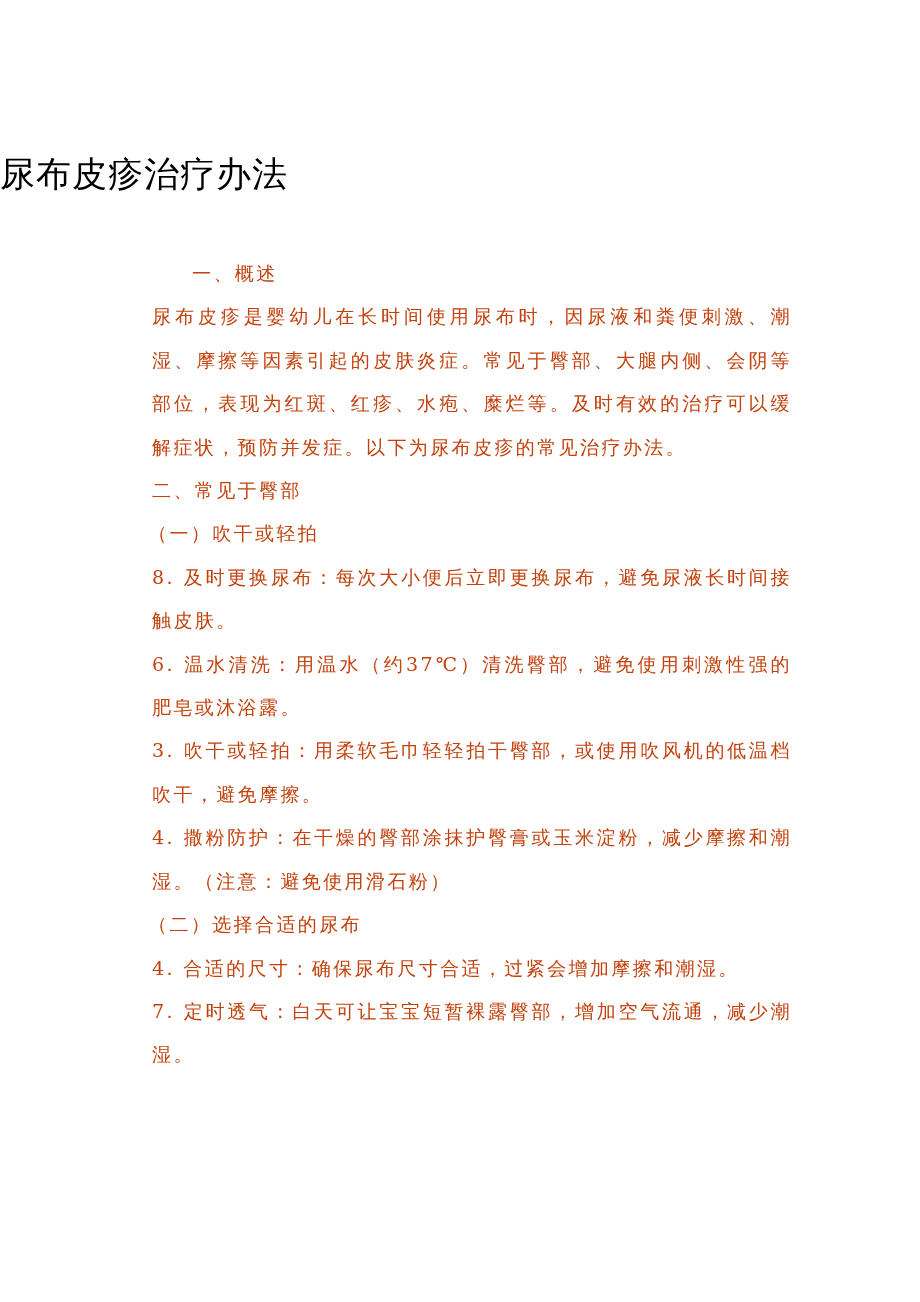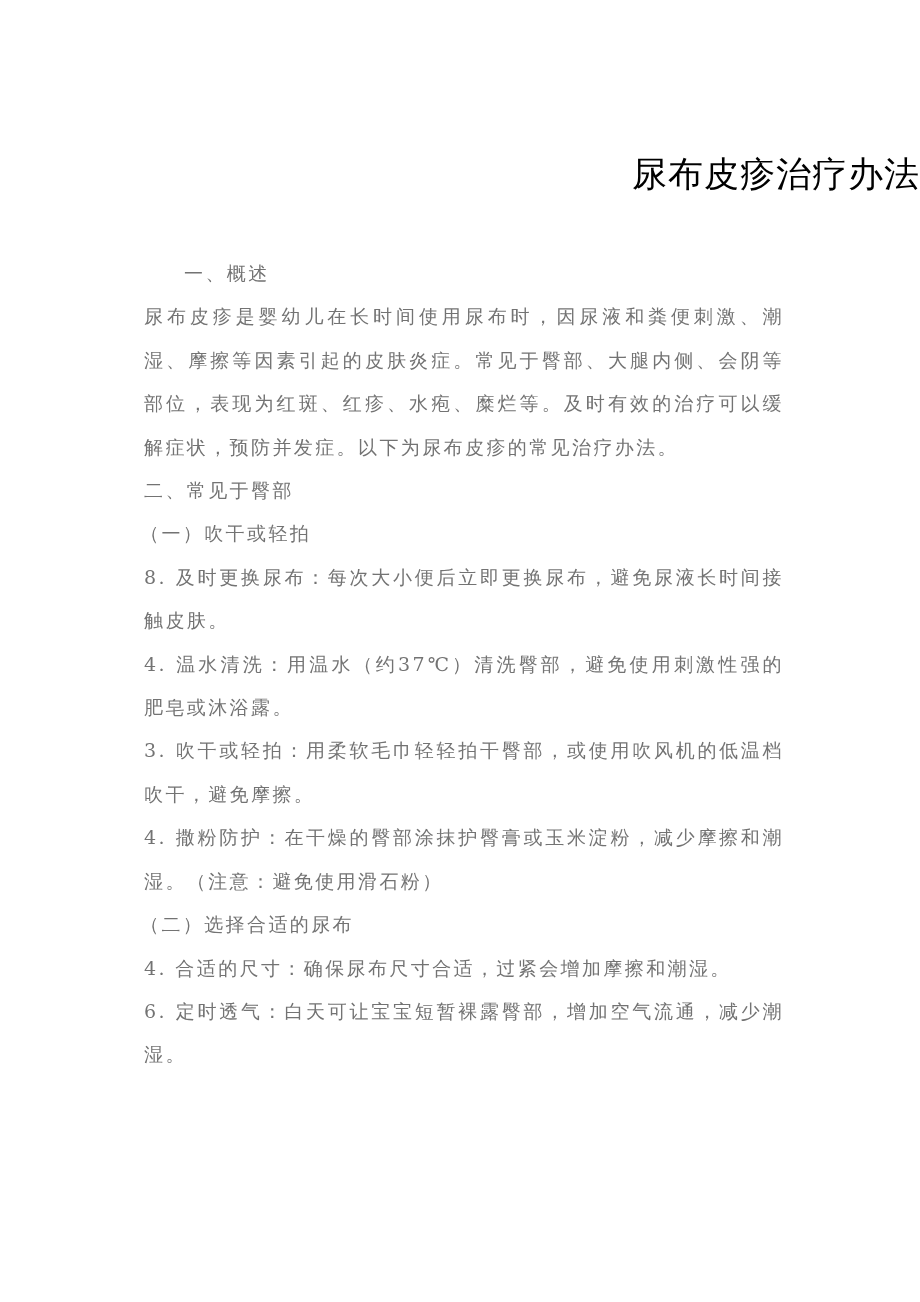--- a/index.html
+++ b/index.html
@@ -21,38 +21,38 @@
       top: 0;
       width: 920px;
       height: 1302px;
       background: #ffffff;
     }
     .title {
       position: absolute;
       left: 0;
       width: 920px;
       top: 150px;
-      text-align: right;
+      text-align: left;
       font-family: "DejaVu Sans", "Liberation Sans", sans-serif;
       font-size: 35px;
       line-height: 48px;
       letter-spacing: 1px;
       color: #000000;
       margin: 0;
       font-weight: normal;
     }
     .body-text {
       position: absolute;
-      left: 144px;
+      left: 152px;
       top: 252px;
       width: 640px;
       font-size: 19px;
       line-height: 43.4px;
       letter-spacing: 2.4px;
-      color: #737373;
+      color: #c2410c;
     }
     .para {
       margin: 0;
       padding: 0;
       text-align: justify;
       text-align-last: left;
     }
     .indent-heading {
       padding-left: 40px;
     }
@@ -69,22 +69,22 @@
 
   <div class="body-text">
 
     <p class="para indent-heading">一、概述</p>
     <p class="para">尿布皮疹是婴幼儿在长时间使用尿布时，因尿液和粪便刺激、潮湿、摩擦等因素引起的皮肤炎症。常见于臀部、大腿内侧、会阴等部位，表现为红斑、红疹、水疱、糜烂等。及时有效的治疗可以缓解症状，预防并发症。以下为尿布皮疹的常见治疗办法。</p>
 
     <p class="para">二、常见于臀部</p>
 
     <p class="para sub-heading">（一）吹干或轻拍</p>
     <p class="para">8. 及时更换尿布：每次大小便后立即更换尿布，避免尿液长时间接触皮肤。</p>
-    <p class="para">4. 温水清洗：用温水（约37℃）清洗臀部，避免使用刺激性强的肥皂或沐浴露。</p>
+    <p class="para">6. 温水清洗：用温水（约37℃）清洗臀部，避免使用刺激性强的肥皂或沐浴露。</p>
     <p class="para">3. 吹干或轻拍：用柔软毛巾轻轻拍干臀部，或使用吹风机的低温档吹干，避免摩擦。</p>
     <p class="para">4. 撒粉防护：在干燥的臀部涂抹护臀膏或玉米淀粉，减少摩擦和潮湿。（注意：避免使用滑石粉）</p>
 
     <p class="para sub-heading">（二）选择合适的尿布</p>
     <p class="para">4. 合适的尺寸：确保尿布尺寸合适，过紧会增加摩擦和潮湿。</p>
-    <p class="para">6. 定时透气：白天可让宝宝短暂裸露臀部，增加空气流通，减少潮湿。</p>
+    <p class="para">7. 定时透气：白天可让宝宝短暂裸露臀部，增加空气流通，减少潮湿。</p>
 
   </div>
 </div>
 
 </body></html>

